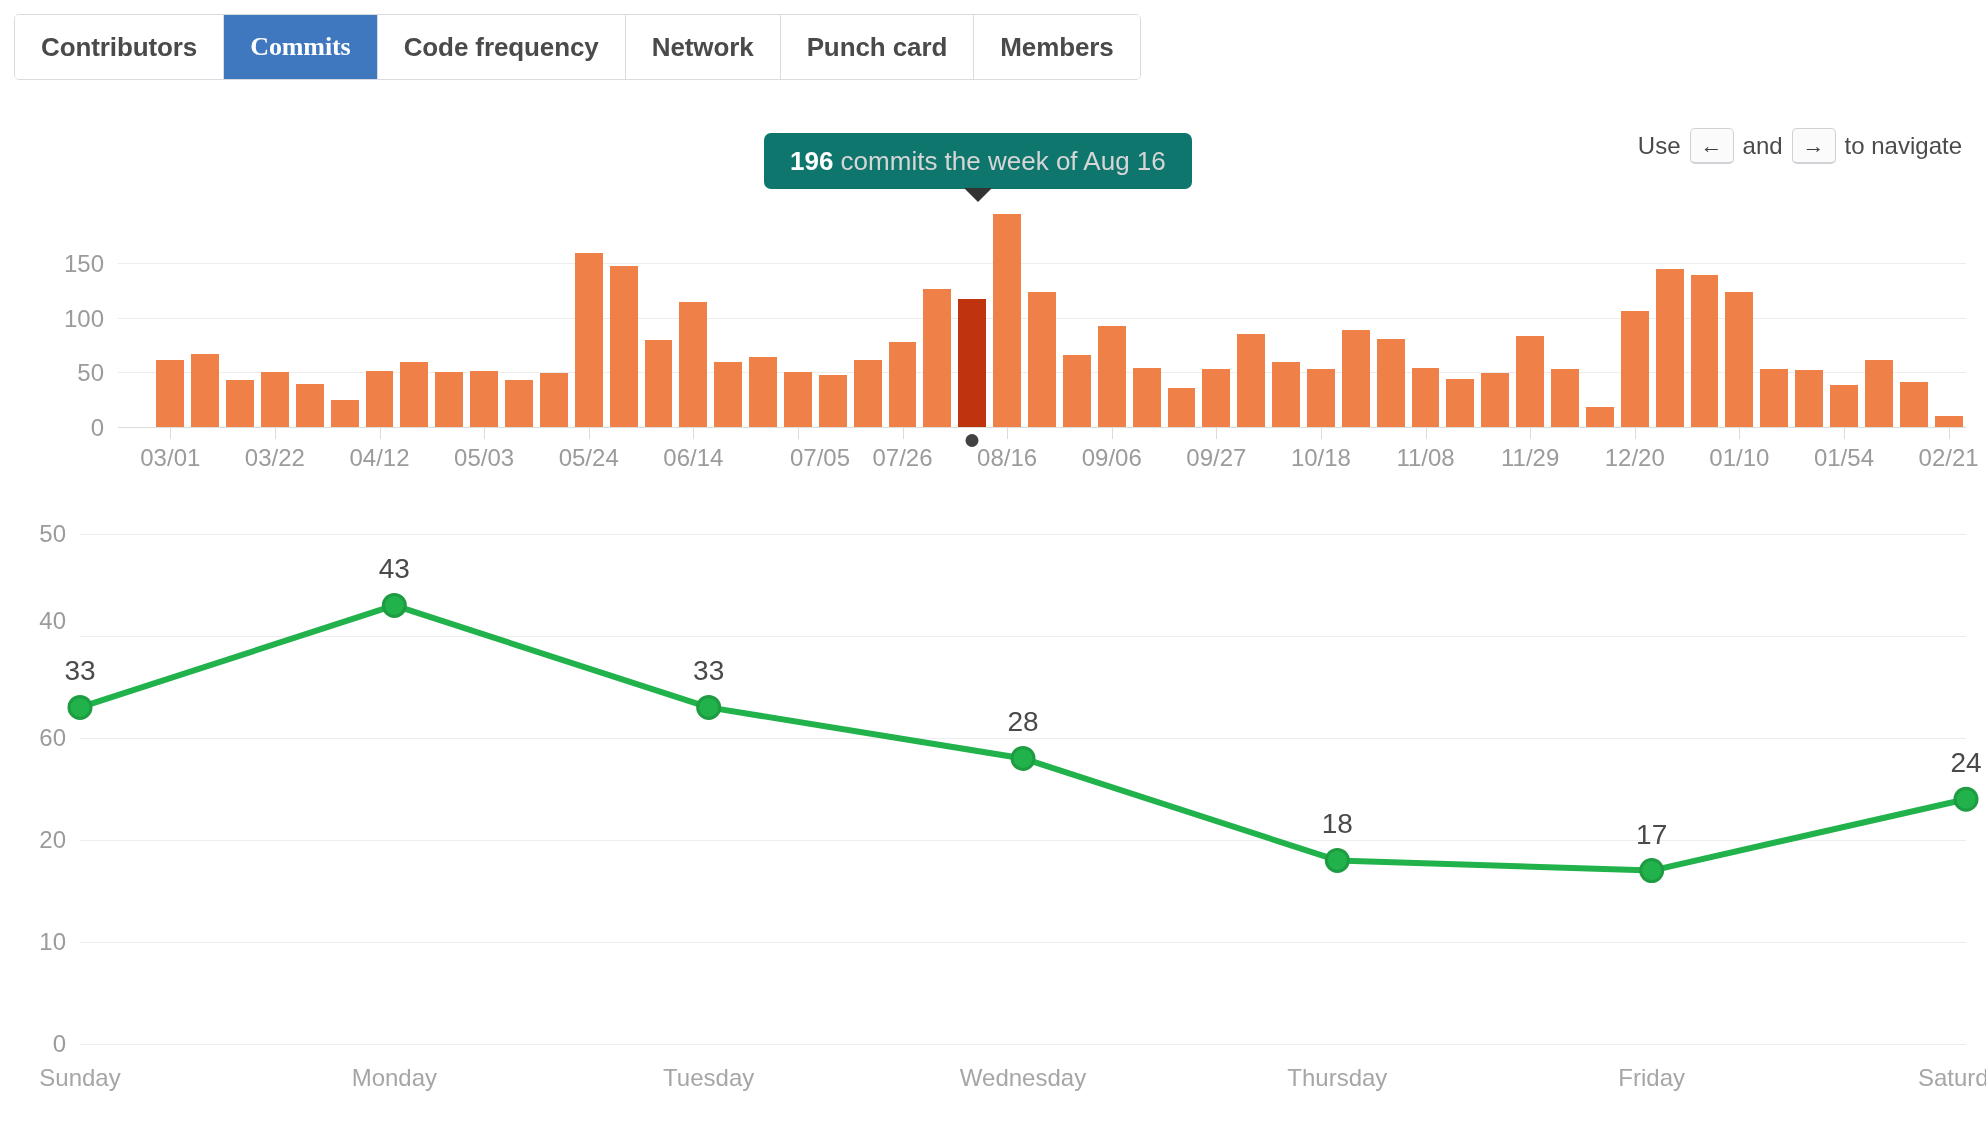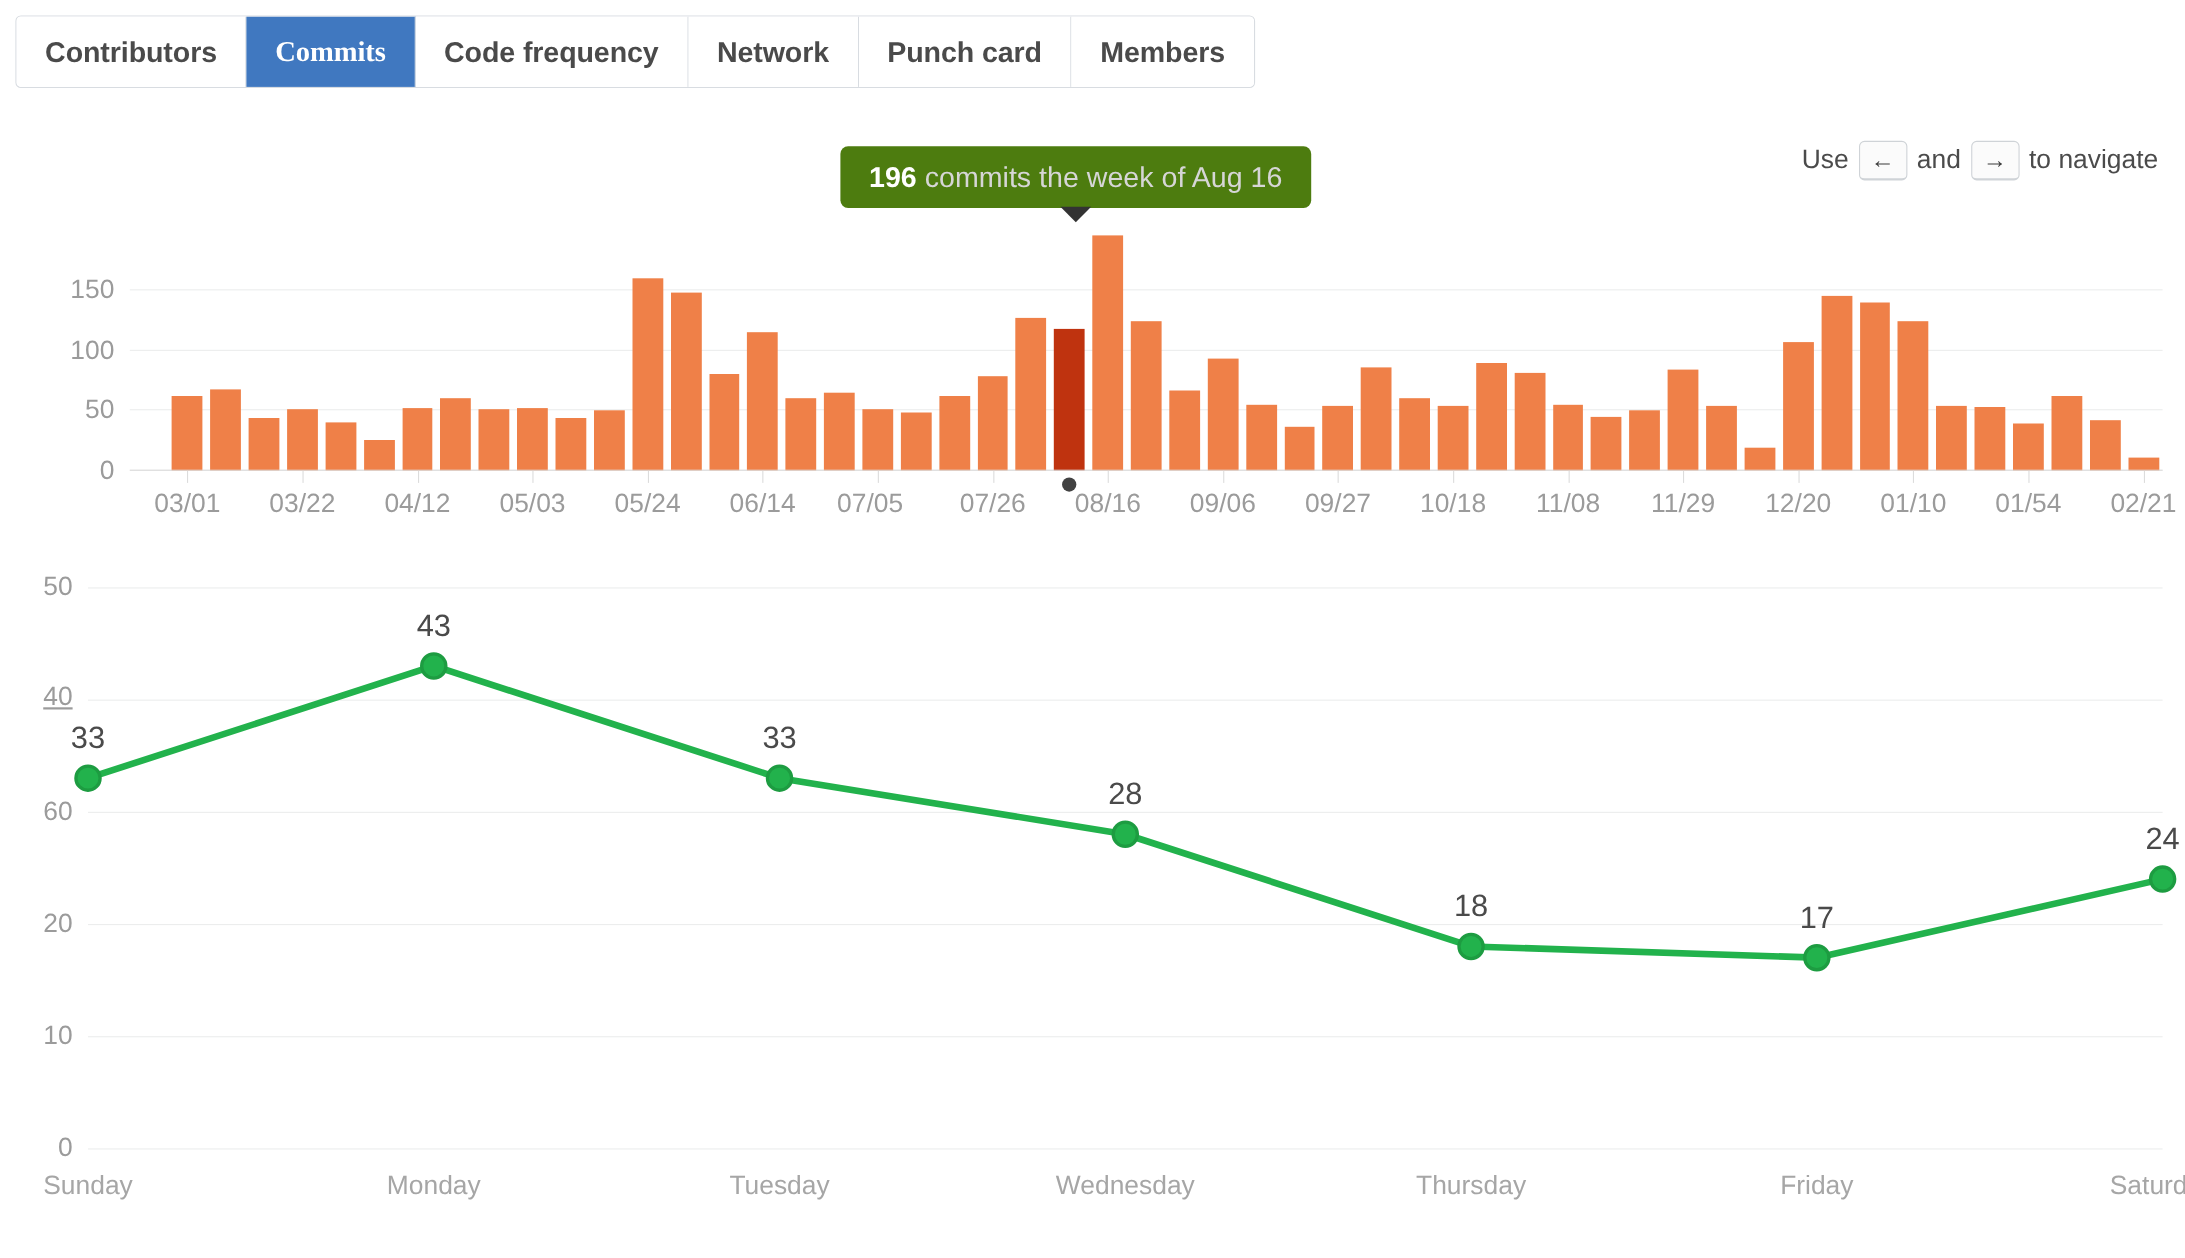--- a/index.html
+++ b/index.html
@@ -52,21 +52,21 @@
     border-radius: 5px;
     background: #fbfbfb;
     font-size: 22px; color: #3d3d3d;
     padding: 0 8px;
   }
 
   
   .tooltip {
     position: absolute;
     left: 764px; top: 133px;
-    background: #4d7c0f;
+    background: #0f766e;
     color: #d6d6d6;
     border-radius: 7px;
     padding: 15px 26px;
     font-size: 26px;
     white-space: nowrap;
     line-height: 1;
   }
   .tooltip b { color: #ffffff; font-weight: 700; }
   .tooltip .arrow {
     position: absolute;
@@ -249,21 +249,21 @@
     <div class="xlabel" style="left: 156.906px; top: 244px;">03/22</div>
     <div class="tick" style="left: 261.509px; top: 228px;"></div>
     <div class="xlabel" style="left: 261.509px; top: 244px;">04/12</div>
     <div class="tick" style="left: 366.113px; top: 228px;"></div>
     <div class="xlabel" style="left: 366.113px; top: 244px;">05/03</div>
     <div class="tick" style="left: 470.717px; top: 228px;"></div>
     <div class="xlabel" style="left: 470.717px; top: 244px;">05/24</div>
     <div class="tick" style="left: 575.321px; top: 228px;"></div>
     <div class="xlabel" style="left: 575.321px; top: 244px;">06/14</div>
     <div class="tick" style="left: 679.925px; top: 228px;"></div>
-    <div class="xlabel" style="left: 673px; top: 244px;">07/05</div>
+    <div class="xlabel" style="left: 702px; top: 244px;">07/05</div>
     <div class="tick" style="left: 784.528px; top: 228px;"></div>
     <div class="xlabel" style="left: 784.528px; top: 244px;">07/26</div>
     <div class="tick" style="left: 889.132px; top: 228px;"></div>
     <div class="xlabel" style="left: 889.132px; top: 244px;">08/16</div>
     <div class="tick" style="left: 993.736px; top: 228px;"></div>
     <div class="xlabel" style="left: 993.736px; top: 244px;">09/06</div>
     <div class="tick" style="left: 1098.34px; top: 228px;"></div>
     <div class="xlabel" style="left: 1098.34px; top: 244px;">09/27</div>
     <div class="tick" style="left: 1202.94px; top: 228px;"></div>
     <div class="xlabel" style="left: 1202.94px; top: 244px; text-align: right;">10/18</div>
@@ -285,21 +285,21 @@
 <div class="chart" id="line-chart">
     <div class="gridline" style="top: 510px;"></div>
     <div class="ylabel" style="top: 510px;">0</div>
     <div class="gridline" style="top: 408px;"></div>
     <div class="ylabel" style="top: 408px;">10</div>
     <div class="gridline" style="top: 306px;"></div>
     <div class="ylabel" style="top: 306px;">20</div>
     <div class="gridline" style="top: 204px;"></div>
     <div class="ylabel" style="top: 204px;">60</div>
     <div class="gridline" style="top: 102px;"></div>
-    <div class="ylabel" style="top: 100px; text-decoration: underline;">40</div>
+    <div class="ylabel" style="top: 87px;">40</div>
     <div class="gridline" style="top: 0px;"></div>
     <div class="ylabel" style="top: 0px;">50</div>
     <svg id="line-svg" width="1886" height="510">
       <polyline points="0,173.39999999999998 314.3333333333333,71.40000000000003 628.6666666666666,173.39999999999998 943,224.39999999999998 1257.3333333333333,326.4 1571.6666666666667,336.6 1886,265.20000000000005" fill="none" stroke="#22b24c" stroke-width="6" stroke-linejoin="round" stroke-linecap="round"></polyline>
       <circle cx="0" cy="173.39999999999998" r="11" fill="#22b24c" stroke="#1d9c41" stroke-width="3"></circle>
       <circle cx="314.3333333333333" cy="71.40000000000003" r="11" fill="#22b24c" stroke="#1d9c41" stroke-width="3"></circle>
       <circle cx="628.6666666666666" cy="173.39999999999998" r="11" fill="#22b24c" stroke="#1d9c41" stroke-width="3"></circle>
       <circle cx="943" cy="224.39999999999998" r="11" fill="#22b24c" stroke="#1d9c41" stroke-width="3"></circle>
       <circle cx="1257.3333333333333" cy="326.4" r="11" fill="#22b24c" stroke="#1d9c41" stroke-width="3"></circle>
       <circle cx="1571.6666666666667" cy="336.6" r="11" fill="#22b24c" stroke="#1d9c41" stroke-width="3"></circle>

